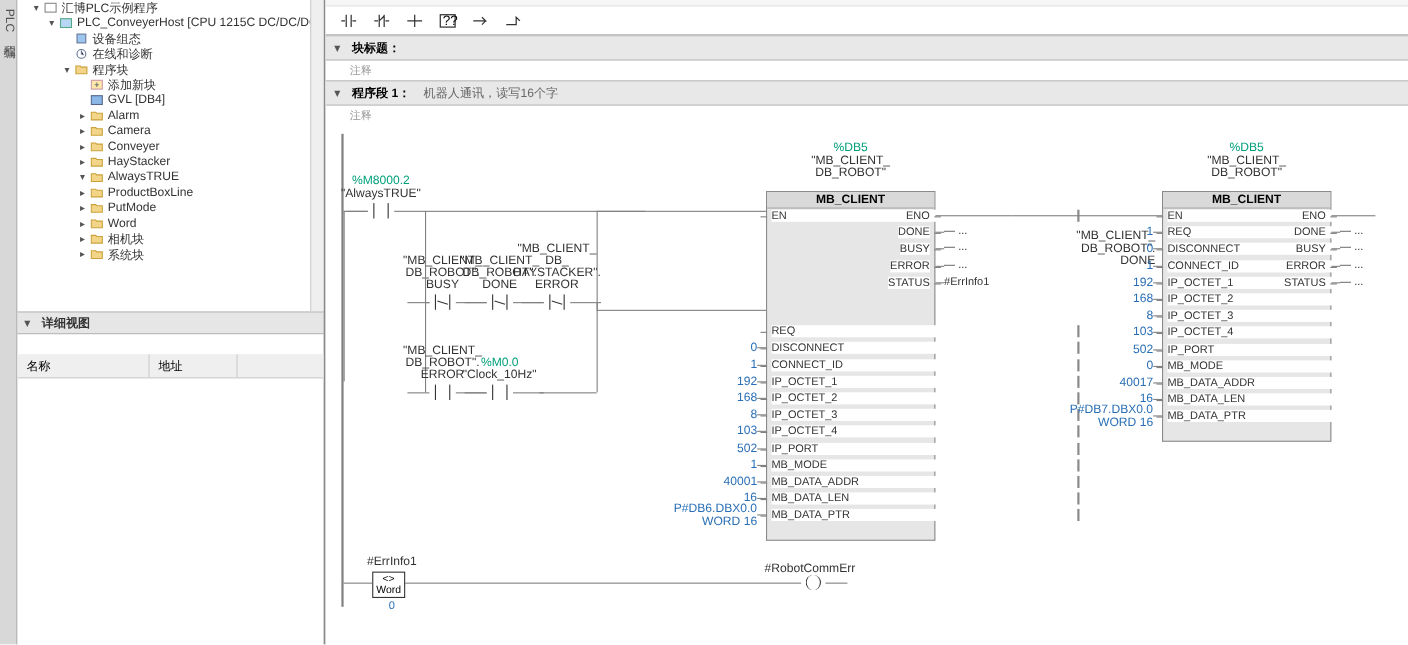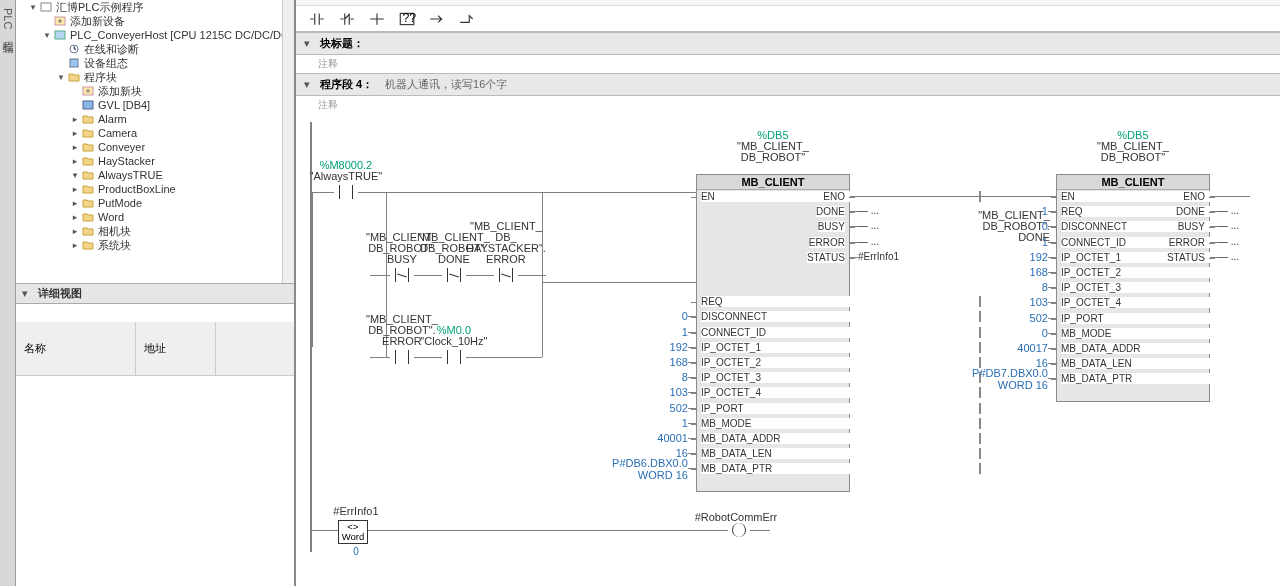--- a/index.html
+++ b/index.html
@@ -18,21 +18,21 @@
 .tree .exp { width:10px; text-align:center; color:#555; font-size:9px; cursor:pointer; }
 .tree .ico { width:14px; height:12px; margin:0 3px 0 1px; display:inline-flex; align-items:center; justify-content:center; }
 .tree .ico svg { width:12px; height:12px; }
 .tree .indent { display:inline-block; }
 
 .detail-head { background:#e6e6e6; border-top:1px solid #aaa; border-bottom:1px solid #aaa; padding:2px 6px; display:flex; align-items:center; gap:6px; }
 .detail-head .tog { width:10px; color:#555; cursor:pointer; }
 .detail-head .ttl { font-weight:bold; color:#333; }
 .detail-body { flex:1; background:#fff; }
 .detail-cols { display:flex; border-bottom:1px solid #ccc; background:#efefef; }
-.detail-cols div { padding:19px 8px; border-right:1px solid #ccc; }
+.detail-cols div { padding:3px 8px; border-right:1px solid #ccc; }
 .detail-cols div:first-child { width:120px; }
 .detail-cols div:nth-child(2) { width:80px; }
 
 .right { flex:1; display:flex; flex-direction:column; background:#fff; }
 .toolbar { height:26px; border-bottom:1px solid #bbb; display:flex; align-items:center; gap:12px; padding:0 12px; background:#fff; }
 .toolbar .tbtn { width:18px; height:16px; display:inline-flex; align-items:center; justify-content:center; cursor:pointer; color:#444; }
 .section-head { background:#e8e8e8; border-top:1px solid #bbb; border-bottom:1px solid #bbb; padding:3px 8px; display:flex; align-items:center; gap:6px; }
 .section-head .tog { width:10px; color:#555; cursor:pointer; }
 .section-head .lbl { font-weight:bold; }
 .section-head .sub { color:#666; margin-left:6px; }
@@ -82,65 +82,52 @@
               <svg viewBox="0 0 12 12">
                 <rect x="1" y="2" width="10" height="8" fill="#fff" stroke="#888"></rect>
               </svg>
             </span>
             <span>汇博PLC示例程序</span>
           </div>
         </li>
         <li>
           <div class="node">
             <span class="indent" style="width: 26px;"></span>
-            <span class="exp"></span>
-            <span class="ico">
-              <svg viewBox="0 0 12 12">
-                <rect x="1" y="2" width="10" height="8" fill="#ffe9a8" stroke="#c9a"></rect>
-                <path d="M6 4v4M4 6h4" stroke="#777"></path>
-              </svg>
-            </span>
-            <span>添加新设备</span>
-          </div>
-        </li>
-        <li>
-          <div class="node">
-            <span class="indent" style="width: 26px;"></span>
             <span class="exp">▾</span>
             <span class="ico">
               <svg viewBox="0 0 12 12">
                 <rect x="1" y="2" width="10" height="8" fill="#b7d7f4" stroke="#5a8"></rect>
               </svg>
             </span>
             <span>PLC_ConveyerHost [CPU 1215C DC/DC/DC]</span>
           </div>
         </li>
         <li>
           <div class="node">
             <span class="indent" style="width: 40px;"></span>
             <span class="exp"></span>
             <span class="ico">
               <svg viewBox="0 0 12 12">
+                <rect x="2" y="2" width="8" height="8" fill="#9cc5f0" stroke="#679"></rect>
+              </svg>
+            </span>
+            <span>设备组态</span>
+          </div>
+        </li>
+        <li>
+          <div class="node">
+            <span class="indent" style="width: 40px;"></span>
+            <span class="exp"></span>
+            <span class="ico">
+              <svg viewBox="0 0 12 12">
                 <circle cx="6" cy="6" r="4" fill="none" stroke="#679"></circle>
                 <path d="M6 3v3l2 1" stroke="#679"></path>
               </svg>
             </span>
             <span>在线和诊断</span>
-          </div>
-        </li>
-        <li>
-          <div class="node">
-            <span class="indent" style="width: 40px;"></span>
-            <span class="exp"></span>
-            <span class="ico">
-              <svg viewBox="0 0 12 12">
-                <rect x="2" y="2" width="8" height="8" fill="#9cc5f0" stroke="#679"></rect>
-              </svg>
-            </span>
-            <span>设备组态</span>
           </div>
         </li>
         <li>
           <div class="node">
             <span class="indent" style="width: 40px;"></span>
             <span class="exp">▾</span>
             <span class="ico">
               <svg viewBox="0 0 12 12">
                 <path d="M1 3h4l1 1h5v6H1z" fill="#f3d58a" stroke="#c9a23a"></path>
               </svg>
@@ -347,21 +334,21 @@
 
   <div class="section-head">
     <span class="tog">▾</span>
     <span class="lbl">块标题：</span>
     <span class="sub"></span>
   </div>
   <div class="comment">注释</div>
 
   <div class="section-head">
     <span class="tog">▾</span>
-    <span class="lbl">程序段 4：</span>
+    <span class="lbl">程序段 1：</span>
     <span class="sub">机器人通讯，读写16个字</span>
   </div>
   <div class="comment">注释</div>
 
   <div class="canvas">
     <div class="net" id="net">
         <div class="rail" style="left: 14px; top: 8px; width: 2px; height: 430px;"></div>
         <div class="wire" style="left: 16px; top: 78px; width: 22px;"></div>
         <div class="wire" style="left: 18px; top: 78px; width: 20px;"></div>
         <div class="contact nopen" style="left: 38px; top: 71px;">

